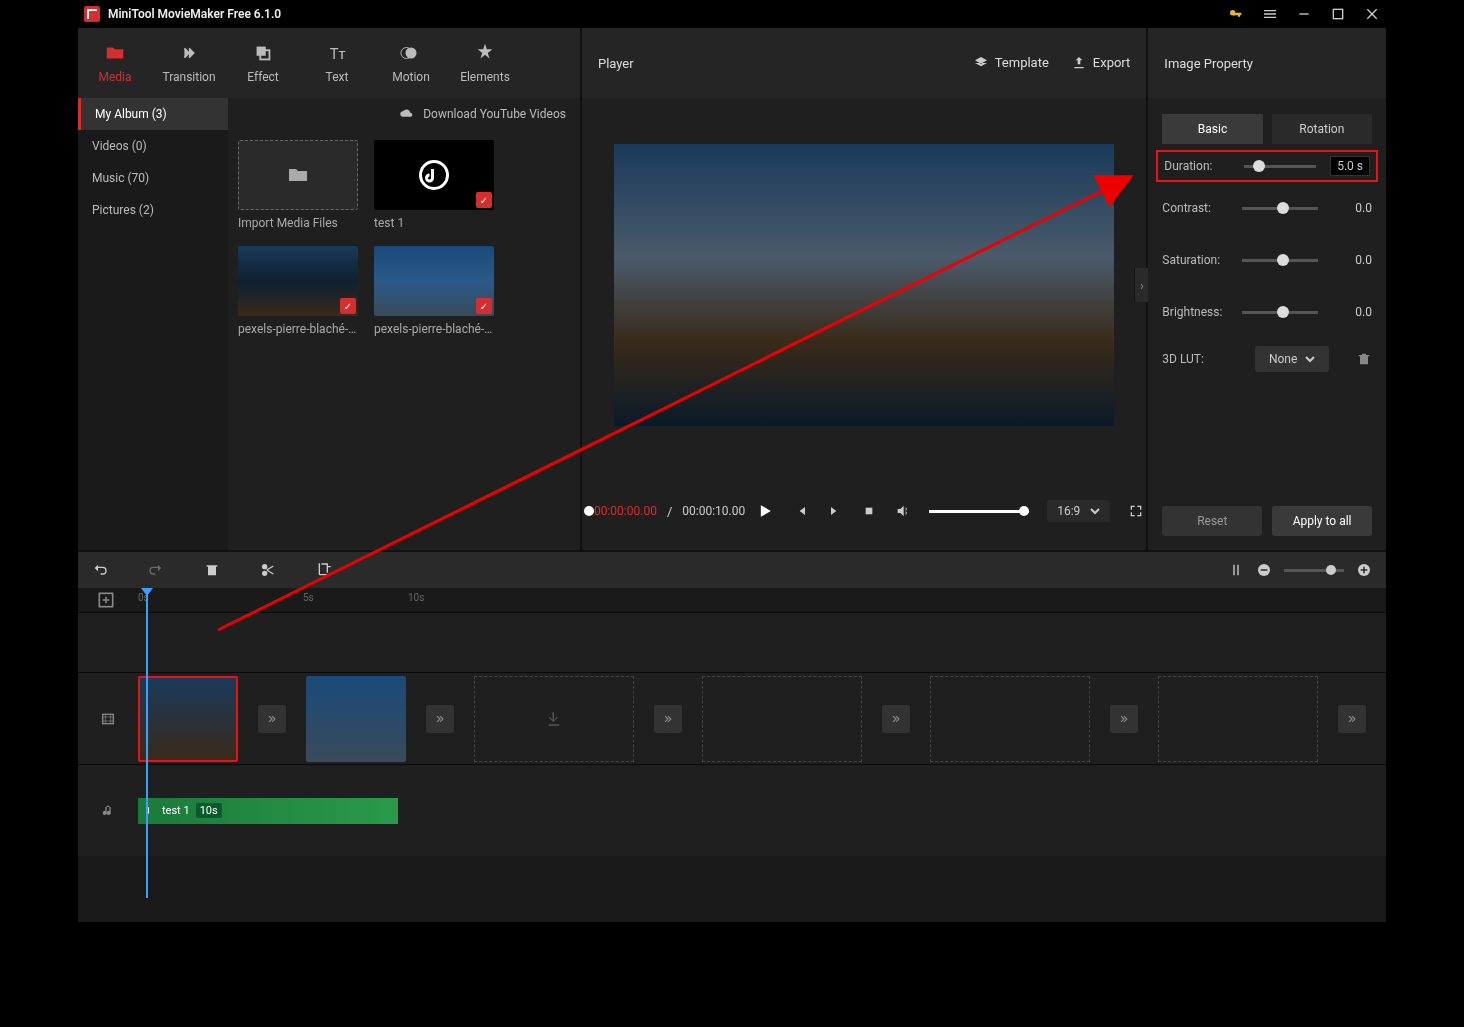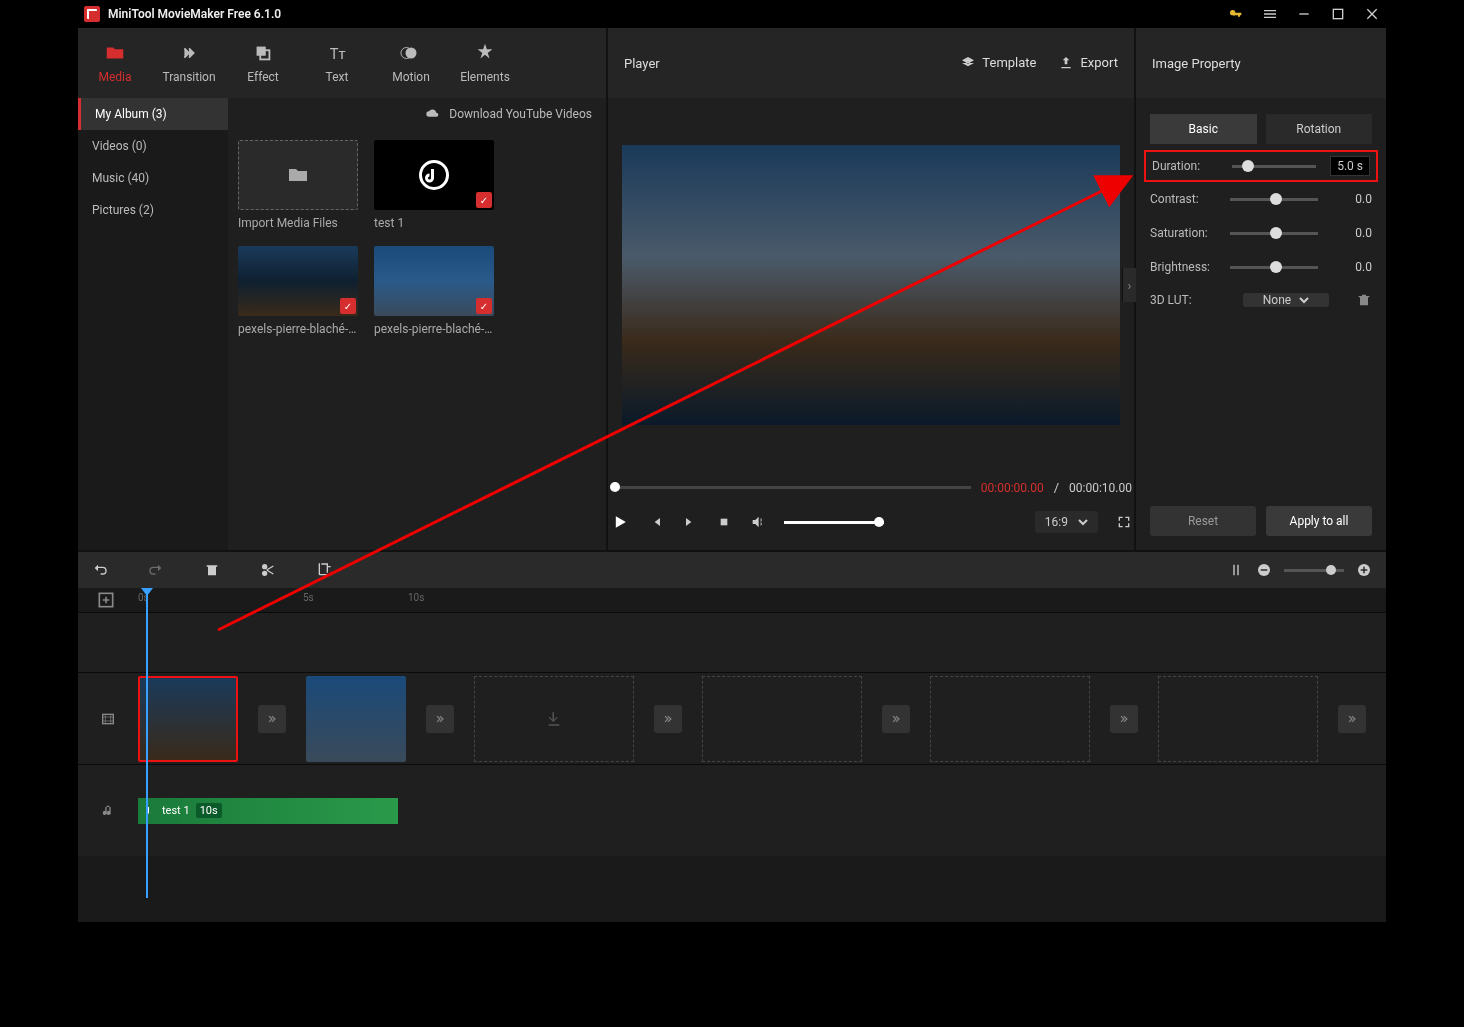--- a/index.html
+++ b/index.html
@@ -44,46 +44,46 @@
   .chk{position:absolute;right:2px;bottom:2px;width:16px;height:16px;background:#d62e2e;border-radius:2px;display:flex;align-items:center;justify-content:center;color:#fff;font-size:10px}
   .mlabel{font-size:12px;color:#aaa;text-align:left;width:120px;white-space:nowrap;overflow:hidden;text-overflow:ellipsis}
 
   
   .phdr{height:70px;background:#252525;display:flex;align-items:center;padding:0 16px;justify-content:space-between;color:#ddd}
   .phdr .right{display:flex;gap:22px;align-items:center}
   .phdr .btn{display:flex;gap:6px;cursor:pointer;font-size:13px}
   .preview-wrap{flex:1;display:flex;align-items:center;justify-content:center;padding:14px;position:relative}
   .preview{width:100%;max-width:500px;aspect-ratio:16/9;background:linear-gradient(180deg,#1a3a5a 0%,#4a5a6a 40%,#3a2a1a 70%,#0a1a2a 100%);position:relative}
   .expand-tab{position:absolute;right:-2px;top:50%;transform:translateY(-50%);width:14px;height:34px;background:#2a2a2a;display:flex;align-items:center;justify-content:center;color:#888;cursor:pointer;border-left:1px solid #111}
-  .pctrl{height:78px;padding:8px 2px;display:flex;flex-direction:column;gap:16px}
+  .pctrl{height:78px;padding:8px 2px;display:flex;gap:10px}
   .scrub{display:flex;align-items:center;gap:10px}
   .scrub .bar{flex:1;height:3px;background:#444;position:relative}
   .scrub .dot{position:absolute;left:0;top:-4px;width:10px;height:10px;background:#fff;border-radius:50%}
   .tc-cur{color:#d62e2e;font-size:12px}
   .tc-tot{color:#ccc;font-size:12px}
   .pbuttons{display:flex;align-items:center;gap:18px}
   .pbuttons svg{cursor:pointer}
   .vol{width:100px;height:3px;background:#fff;position:relative}
   .vol .dot{position:absolute;right:0;top:-4px;width:10px;height:10px;background:#fff;border-radius:50%}
   .aspect{margin-left:auto;background:#2a2a2a;padding:4px 10px;display:flex;align-items:center;gap:10px;border-radius:3px;cursor:pointer;font-size:12px}
 
   
   .phdr2{height:70px;background:#252525;display:flex;align-items:center;padding:0 16px;color:#ddd}
   .ptabs{display:flex;margin:16px 14px 0;gap:9px}
   .ptab{flex:1;height:30px;background:#2a2a2a;display:flex;align-items:center;justify-content:center;cursor:pointer;font-size:12px;color:#ccc}
   .ptab.active{background:#3a3a3a;color:#fff}
-  .prow{display:flex;align-items:center;padding:10px 14px;gap:8px}
+  .prow{display:flex;align-items:center;padding:19px 14px;gap:8px}
   .prow.highlight{border:2px solid #e11;margin:6px 8px 0;padding:4px 6px}
   .plabel{width:66px;font-size:12px;color:#bbb}
   .slider{flex:1;height:3px;background:#555;position:relative;margin:0 6px}
   .slider .knob{position:absolute;top:-5px;width:12px;height:12px;background:#ddd;border-radius:50%}
   .pval{width:40px;text-align:right;font-size:12px;color:#ccc}
   .pval.box{background:#000;padding:2px 6px;border:1px solid #333}
   .lut{display:flex;align-items:center;padding:8px 14px;gap:27px}
-  .select{flex:1;background:#333;height:14px;display:flex;align-items:center;justify-content:center;gap:8px;font-size:12px;border-radius:3px;cursor:pointer}
+  .select{flex:1;background:#333;height:26px;display:flex;align-items:center;justify-content:center;gap:8px;font-size:12px;border-radius:3px;cursor:pointer}
   .pactions{margin-top:auto;display:flex;gap:10px;padding:14px}
   .pactions button{flex:1;height:30px;background:#333;border:none;color:#999;border-radius:3px;cursor:pointer;font-size:12px}
   .pactions button.primary{color:#fff;background:#3a3a3a}
 
   
   .timeline{flex:1;background:#1a1a1a;display:flex;flex-direction:column;border-top:2px solid #111}
   .tlbar{height:36px;background:#2a2a2a;display:flex;align-items:center;padding:0 14px;gap:40px}
   .tlbar svg{cursor:pointer}
   .tlbar .r{margin-left:auto;display:flex;align-items:center;gap:12px}
   .zoom{width:60px;height:3px;background:#555;position:relative}
@@ -182,21 +182,21 @@
             <svg viewBox="0 0 24 24">
                 <path fill="currentColor" d="M12 2l2 6h6l-5 4 2 6-5-4-5 4 2-6-5-4h6z"></path>
               </svg>
             <span>Elements</span>
           </div>
         </div>
         <div class="media-body">
           <div class="sidenav">
             <div class="item active">My Album (3)</div>
             <div class="item">Videos (0)</div>
-            <div class="item">Music (40)</div>
+            <div class="item">Music (70)</div>
             <div class="item">Pictures (2)</div>
           </div>
           <div class="media-main">
             <div class="media-bar">
               <svg class="icon" viewBox="0 0 24 24">
                   <path fill="#bbb" d="M6 16a4 4 0 010-8 6 6 0 0111 2 3 3 0 010 6H6z"></path>
                 </svg>
               <span>Download YouTube Videos</span>
             </div>
             <div class="media-grid">

